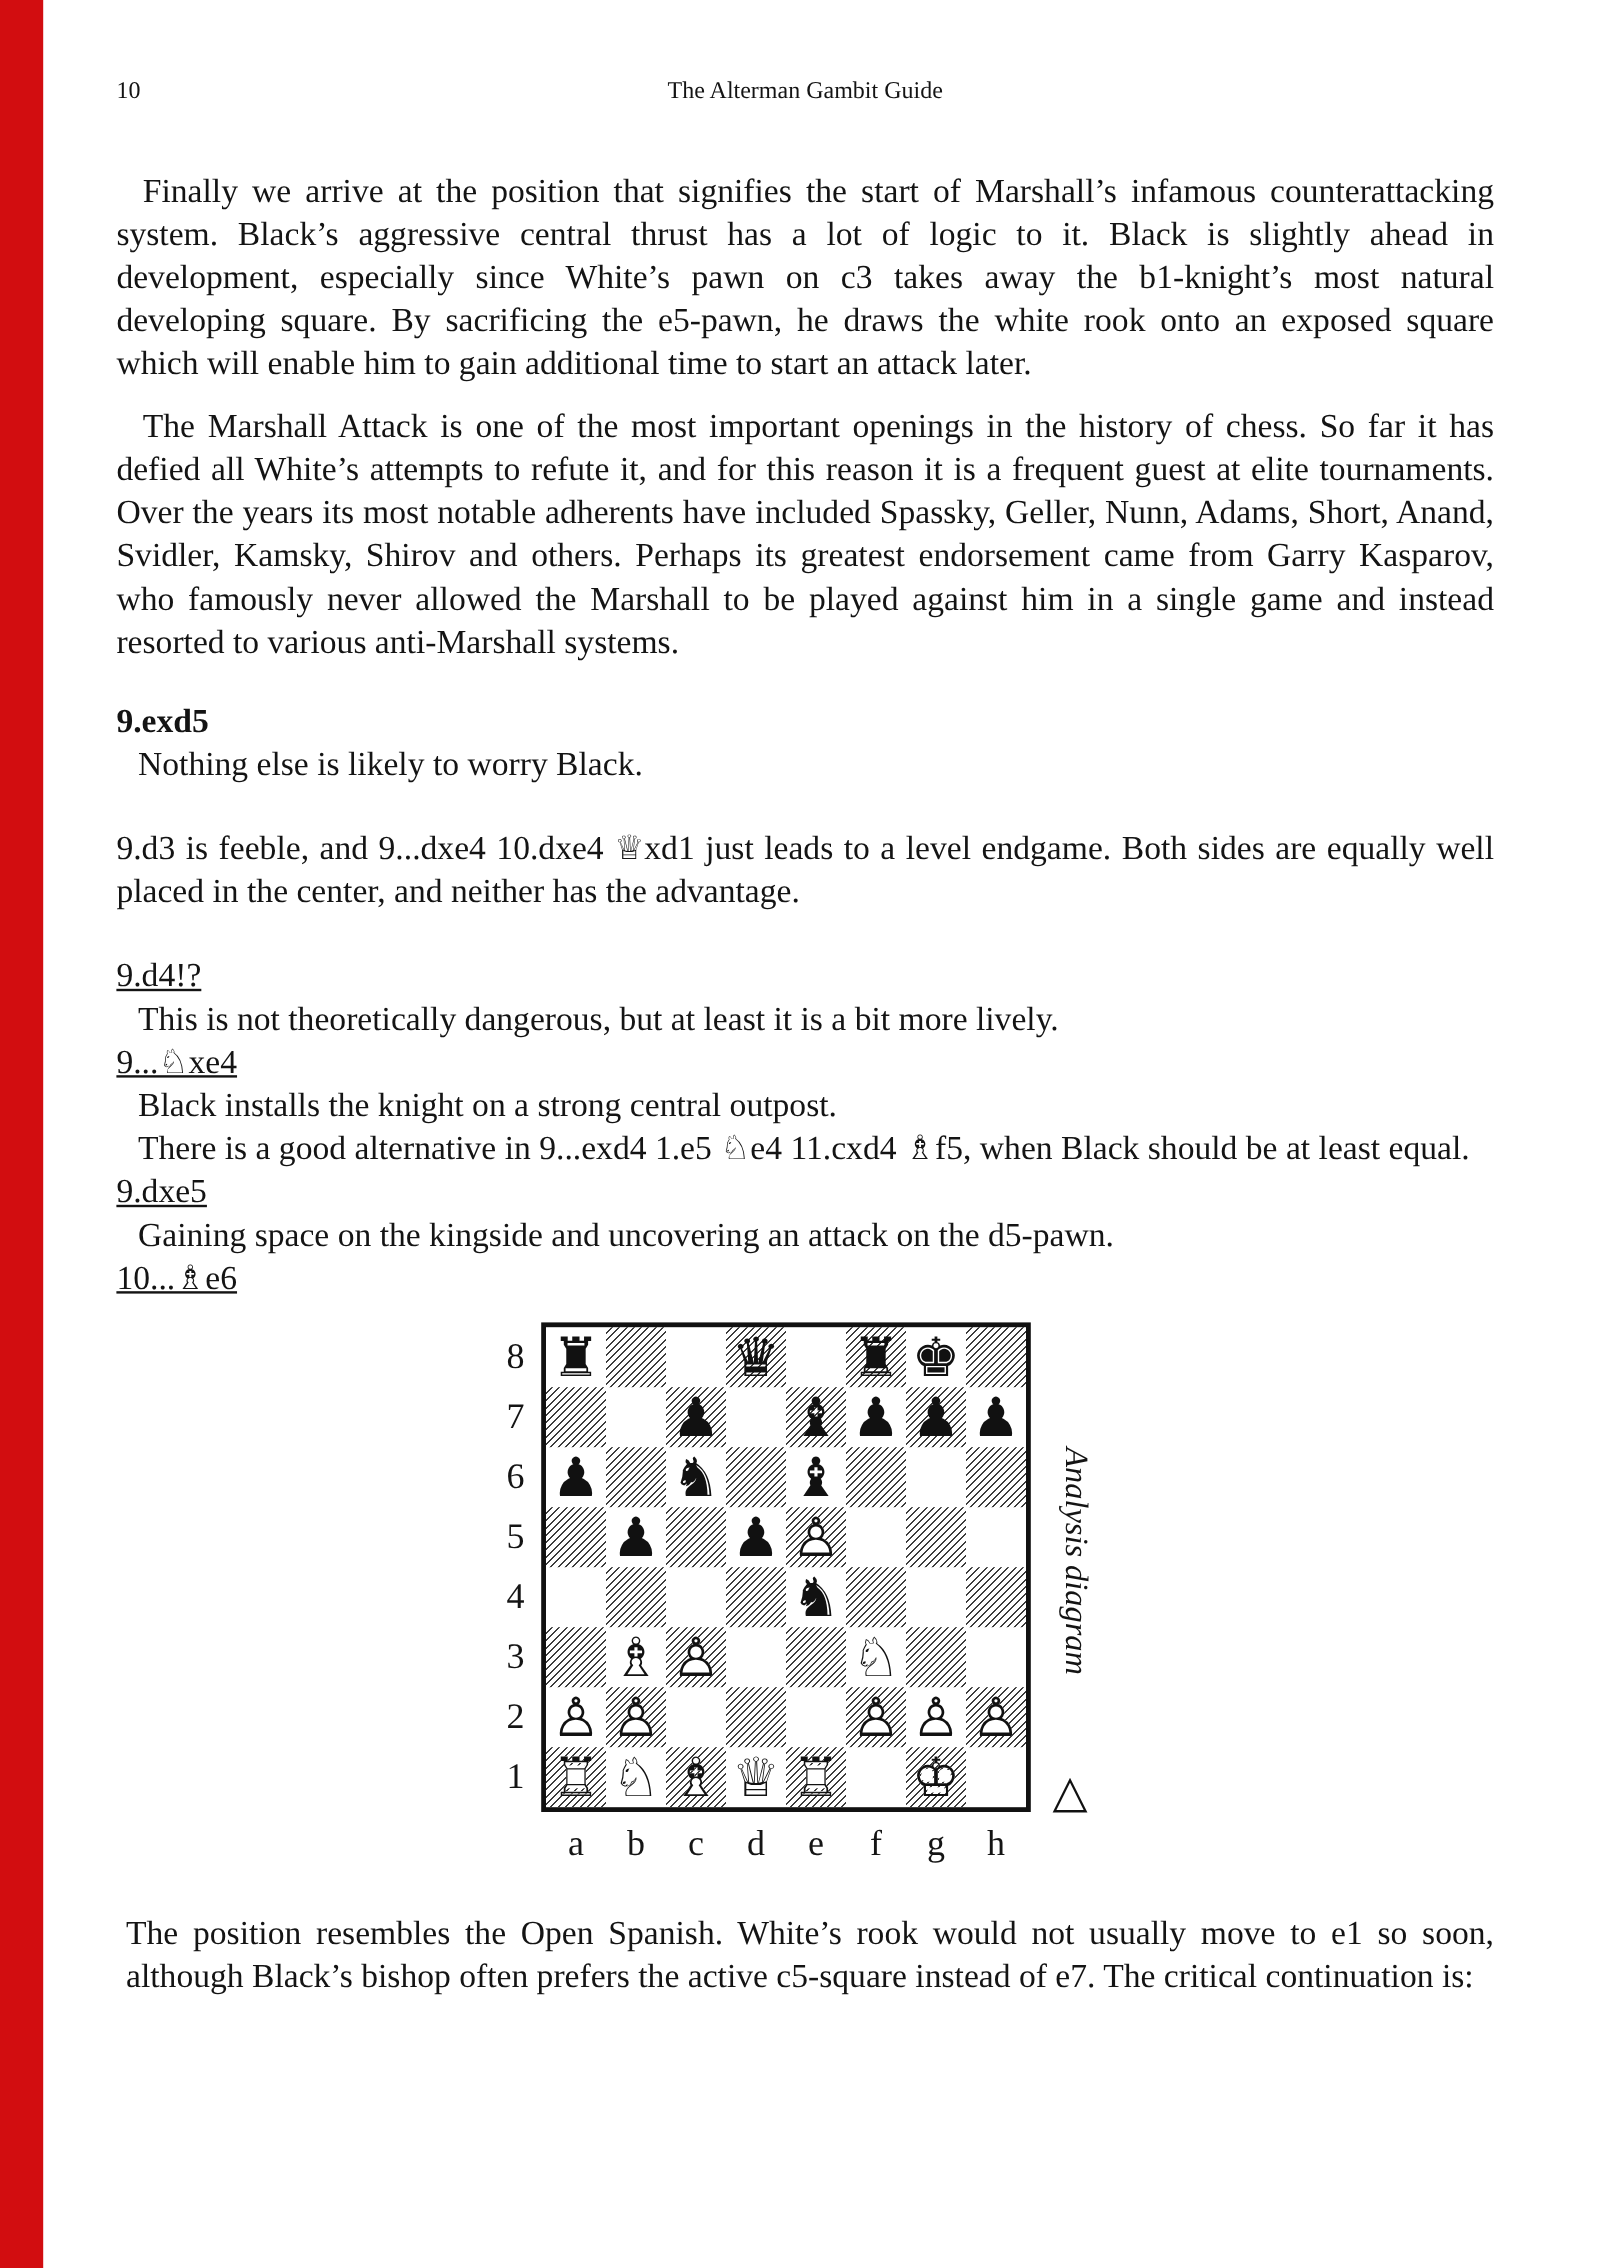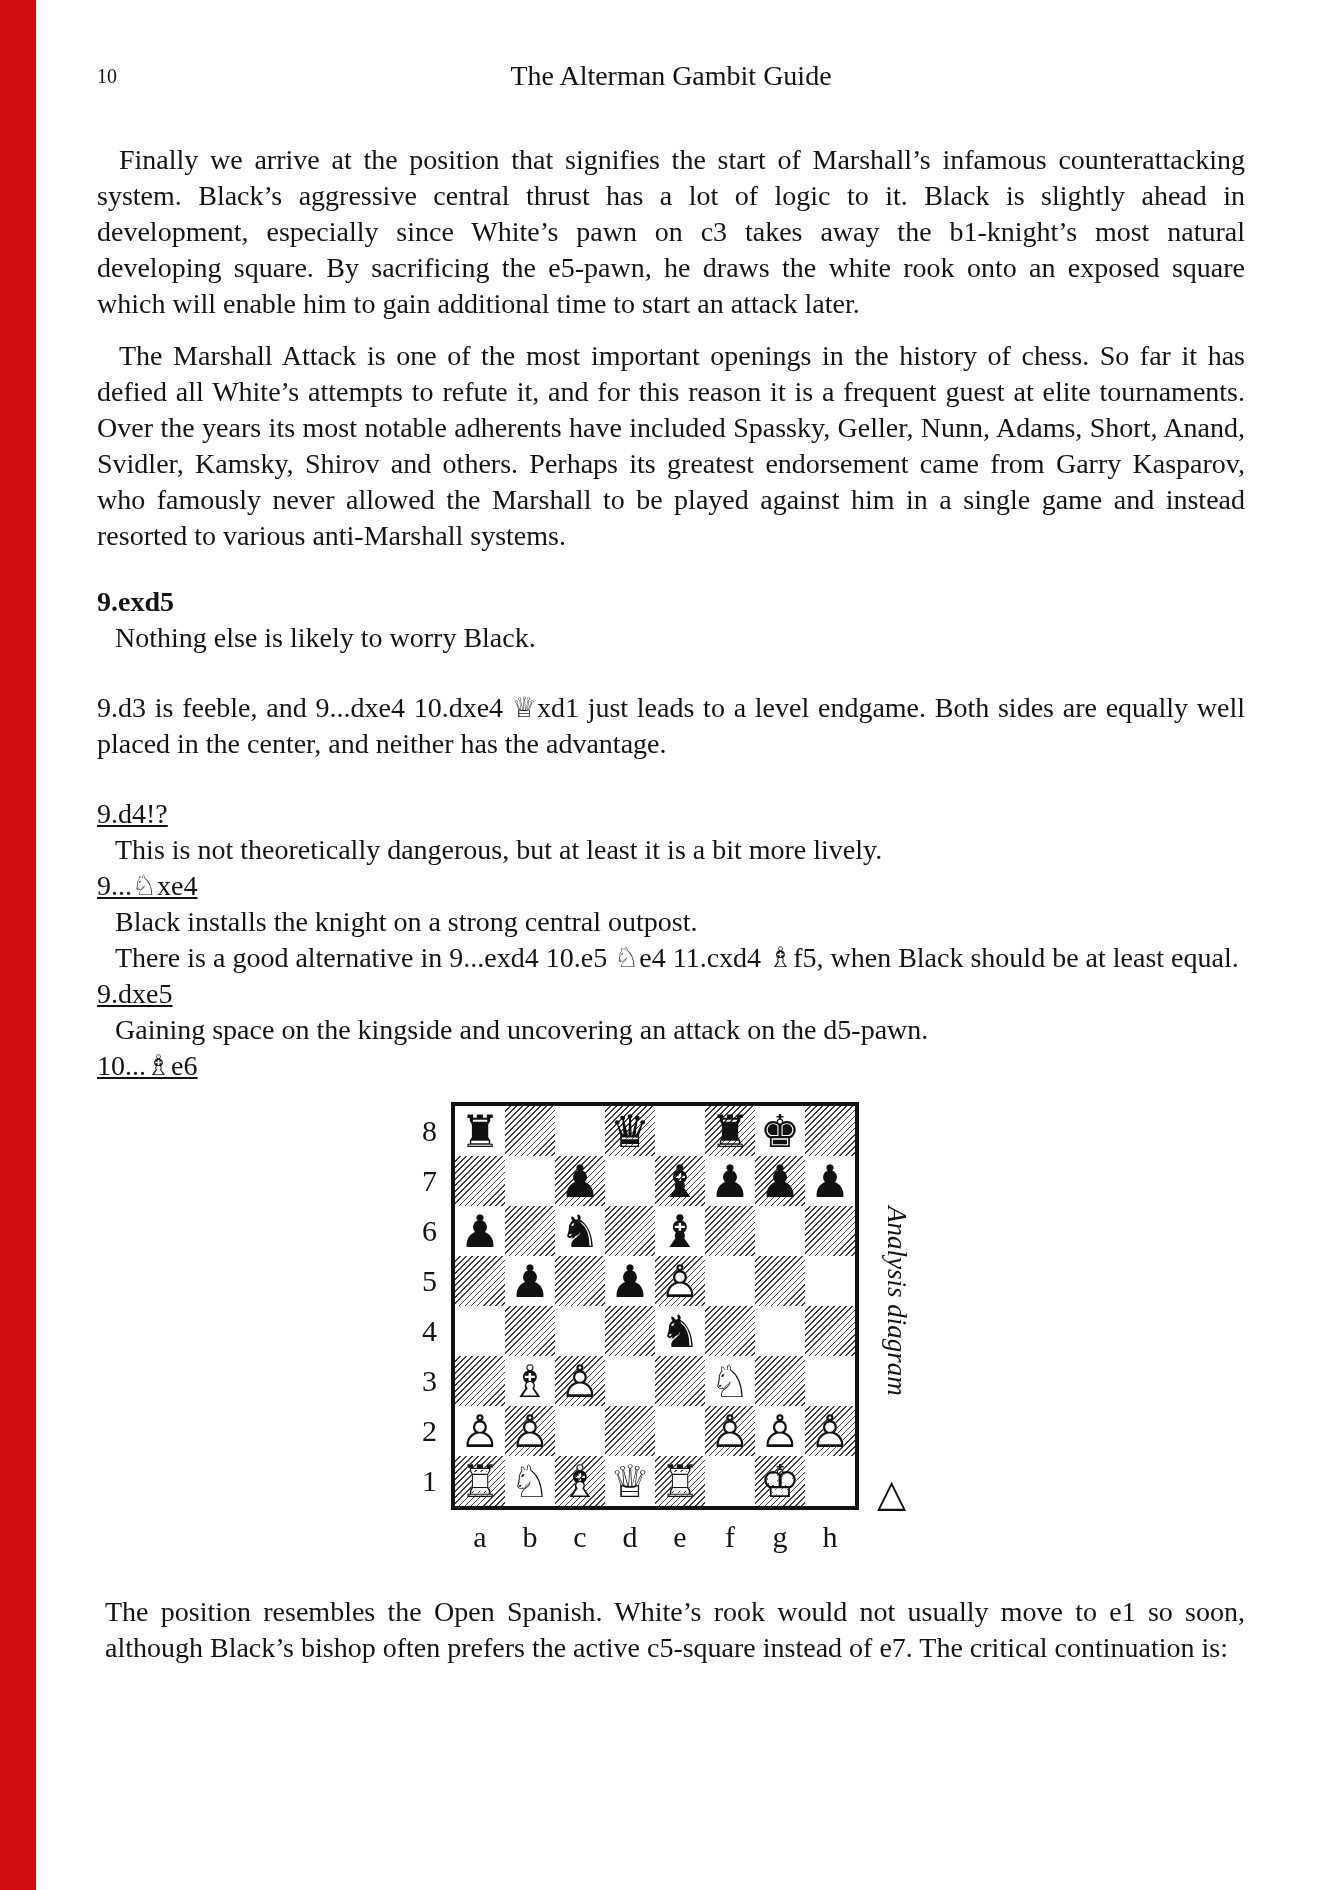--- a/index.html
+++ b/index.html
@@ -14,21 +14,21 @@
   }
   .edge-bar{
     position:absolute;left:0;top:0;width:36px;height:1890px;
   }
   .content{
     position:absolute;left:97px;right:94px;top:0;
     font-size:28px;line-height:36px;
   }
   .header{position:relative;padding-top:58px;height:36px;}
   .pageno{position:absolute;left:0;bottom:0;font-size:20px;}
-  .title{display:block;text-align:center;font-size:28px;}
+  .title{display:block;text-align:center;font-size:20px;}
   p{margin:0;}
   .para{ text-align:justify; text-indent:22px; }
   .p1{margin-top:48px;}
   .p2{margin-top:16px;}
   .h-move{font-weight:bold;margin-top:30px;}
   .note{margin-left:18px;text-align:justify;}
   .flush{margin-left:0;text-decoration:underline;}
   .p-9d3{margin-top:34px;text-align:justify;}
   .gap-top{margin-top:34px;}
   .final-para{margin-top:40px;margin-left:8px;text-align:justify;}
@@ -103,21 +103,21 @@
 
     <p class="h-move">9.exd5</p>
     <p class="note">Nothing else is likely to worry Black.</p>
 
     <p class="p-9d3">9.d3 is feeble, and 9...dxe4 10.dxe4 ♕xd1 just leads to a level endgame. Both sides are equally well placed in the center, and neither has the advantage.</p>
 
     <p class="flush gap-top">9.d4!?</p>
     <p class="note">This is not theoretically dangerous, but at least it is a bit more lively.</p>
     <p class="flush">9...♘xe4</p>
     <p class="note">Black installs the knight on a strong central outpost.</p>
-    <p class="note">There is a good alternative in 9...exd4 10.e5 ♘e4 11.cxd4 ♗f5, when Black should be at least equal.</p>
+    <p class="note">There is a good alternative in 9...exd4 1.e5 ♘e4 11.cxd4 ♗f5, when Black should be at least equal.</p>
     <p class="flush">9.dxe5</p>
     <p class="note">Gaining space on the kingside and uncovering an attack on the d5-pawn.</p>
     <p class="flush">10...♗e6</p>
 
     <div class="figure">
       <div class="fig-main">
         <div class="ranks">
             <div class="rlabel">8</div>
             <div class="rlabel">7</div>
             <div class="rlabel">6</div>

